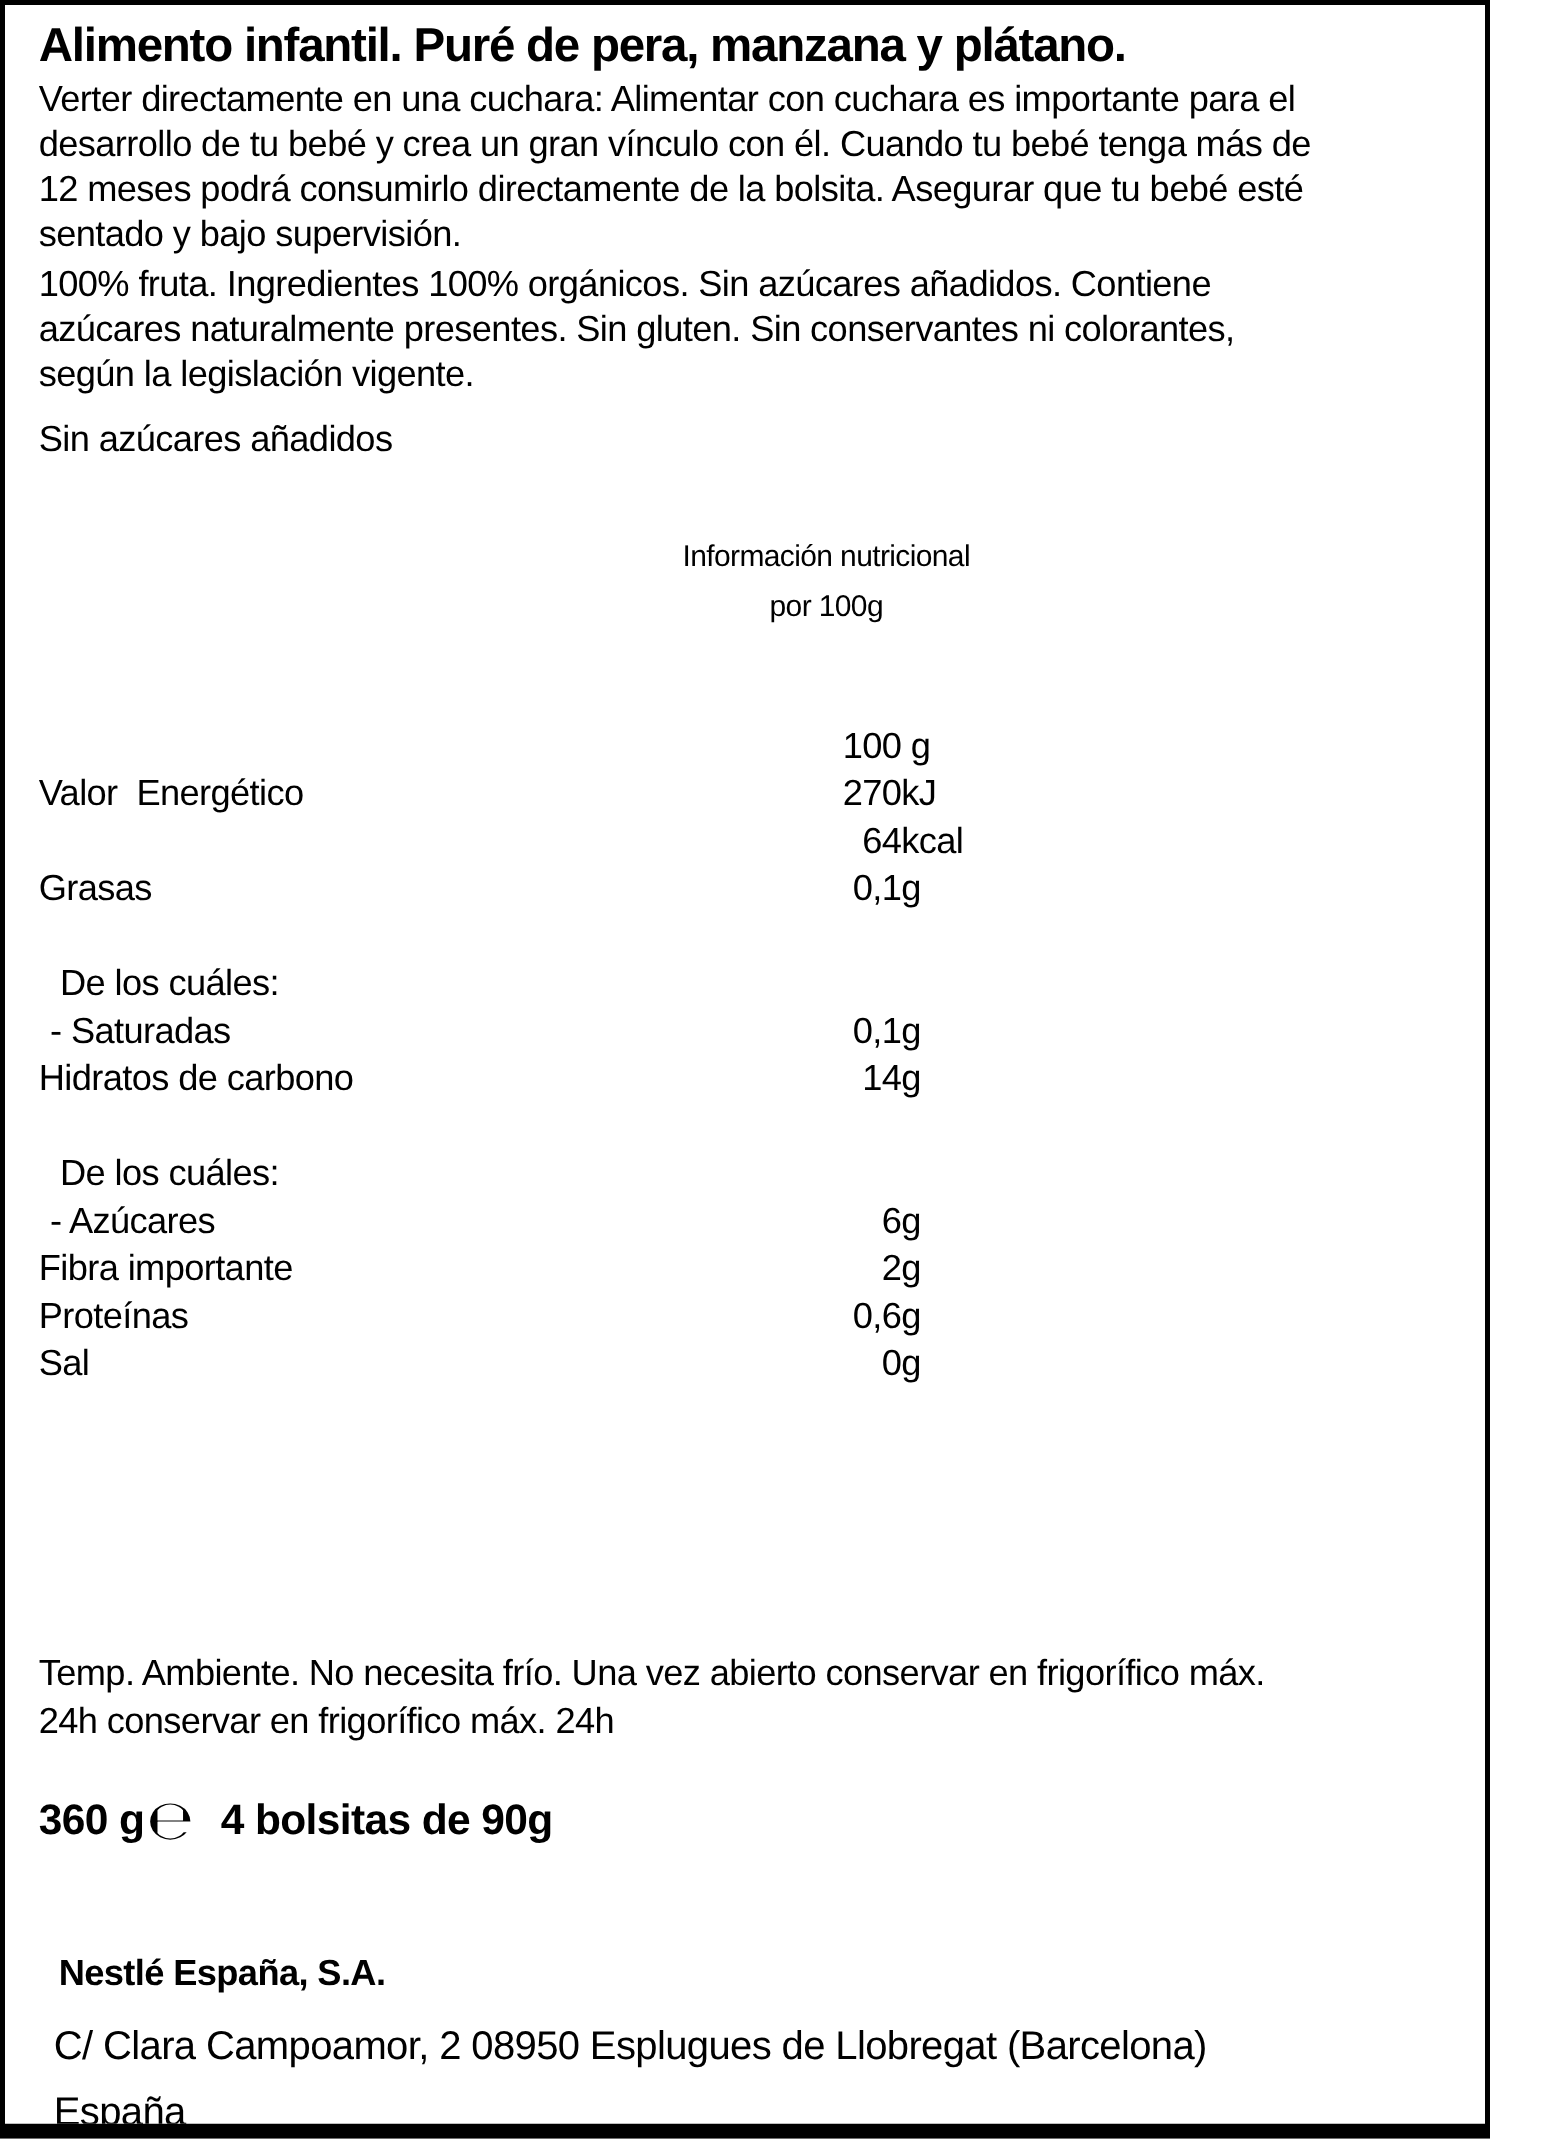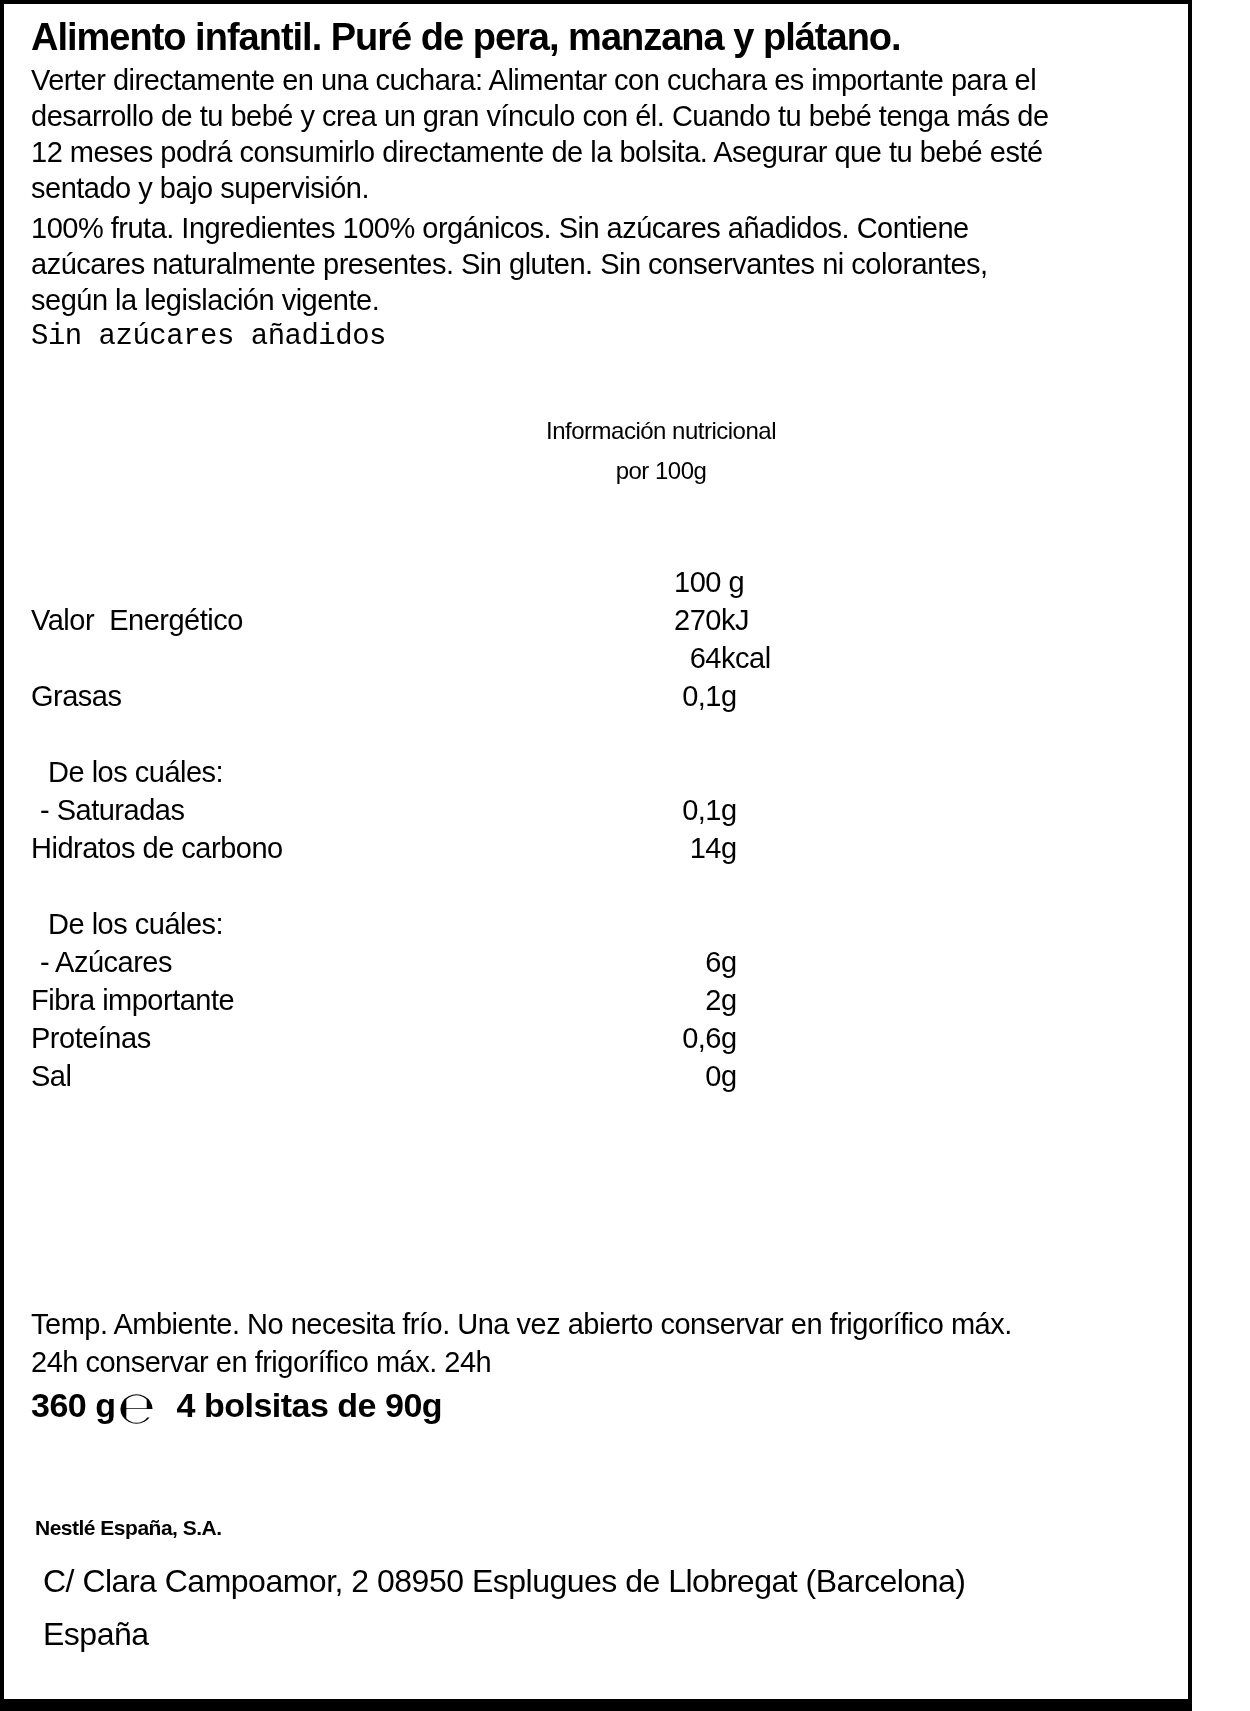--- a/index.html
+++ b/index.html
@@ -31,21 +31,21 @@
   .para {
     margin: 0;
     font-size: 29px;
     line-height: 36px;
     letter-spacing: -0.5px;
     white-space: pre-line;
   }
   .ingredients { margin-top: 14px; }
   .usage       { margin-top: 2px; }
   .claims      { margin-top: 4px; }
-  .nosugar     { margin-top: 1px; font-family: Liberation Mono, monospace; }
+  .nosugar     { margin-top: 16px; }
   .nutri-header {
     margin-top: 56px;
     margin-left: 143px;
     text-align: center;
     font-size: 24px;
     line-height: 40px;
     letter-spacing: -0.5px;
     white-space: pre-line;
   }
   .ntable { margin-top: 72px; }
@@ -66,41 +66,42 @@
     width: 130px;
     text-align: right;
     white-space: pre;
   }
   .nunit { white-space: pre; }
   .storage {
     margin-top: 210px;
     line-height: 38px;
   }
   .weight {
+    margin-top: 36px;
     font-size: 34px;
     font-weight: bold;
     line-height: 48px;
     display: flex;
-    align-items: flex-end;
+    align-items: center;
     letter-spacing: -0.5px;
   }
   .est-sign {
     font-weight: normal;
     font-family: "DejaVu Sans", sans-serif;
     font-size: 44px;
     line-height: 1;
     margin: 0 4px 0 2px;
     position: relative;
     top: 1px;
   }
   .weight-packs { margin-left: 18px; }
   .mfr { margin-top: 78px; }
   .mfr-name {
-    margin: 4px;
-    font-size: 21px;
+    margin: 16px;
+    font-size: 29px;
     font-weight: bold;
     line-height: 42px;
     letter-spacing: -0.5px;
     white-space: pre;
   }
   .mfr-line {
     margin: 12px;
     font-size: 32px;
     line-height: 41px;
     letter-spacing: -0.5px;

